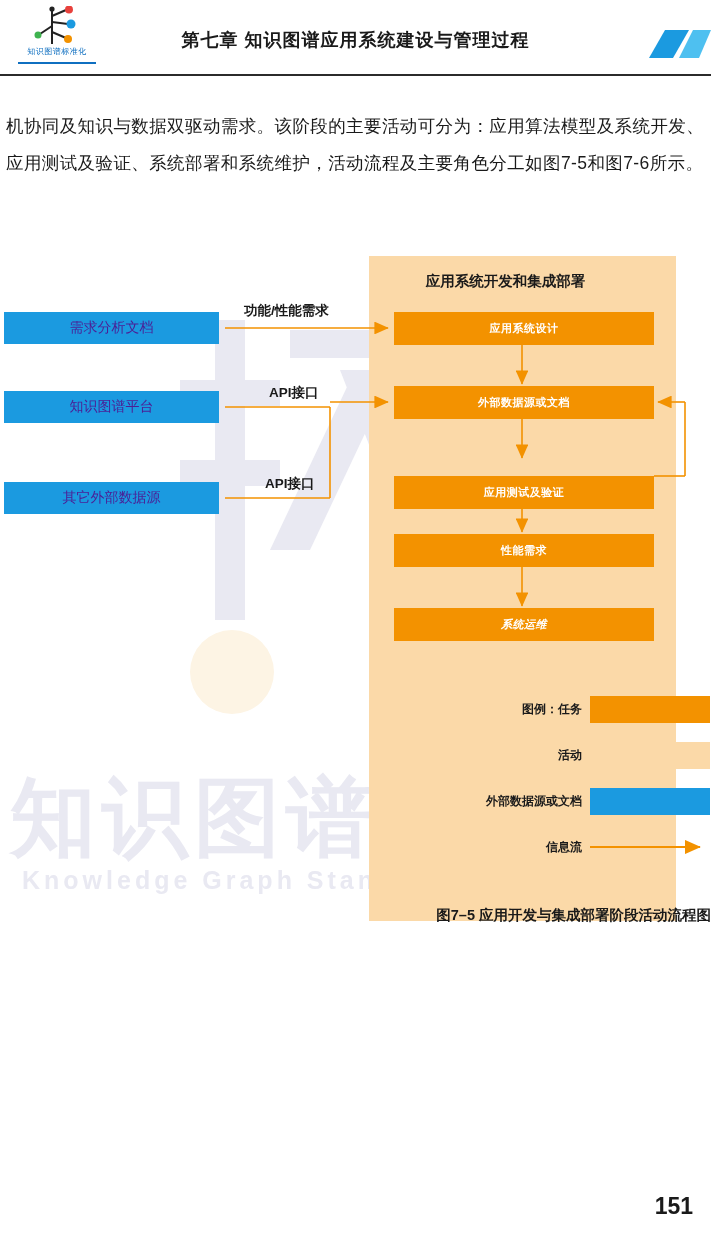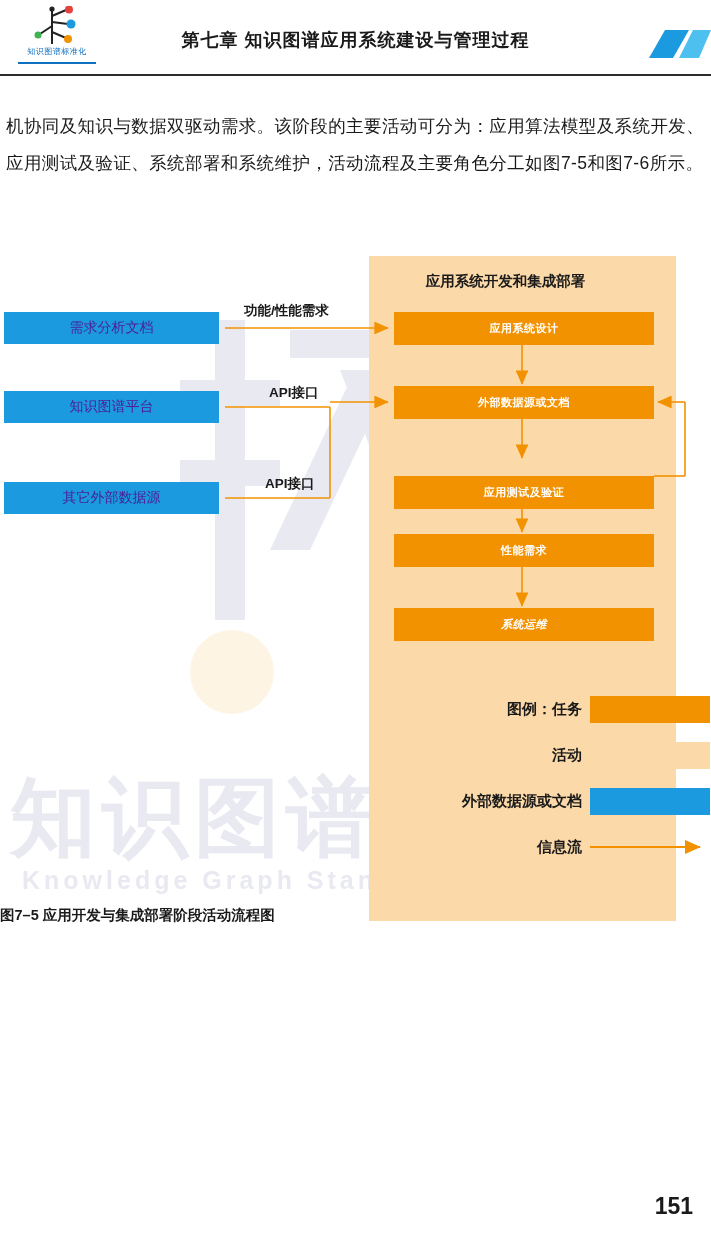--- a/index.html
+++ b/index.html
@@ -216,21 +216,21 @@
     z-index: 3;
   }
   .legend-row {
     display: flex;
     align-items: center;
     justify-content: flex-end;
     height: 30px;
     margin-bottom: 16px;
   }
   .legend-label {
-    font-size: 15px;
+    font-size: 12px;
     font-weight: bold;
     color: #1a1a1a;
     margin-right: 8px;
     white-space: nowrap;
     padding-left: 24px;
   }
   .legend-swatch {
     width: 120px;
     height: 27px;
   }
@@ -242,21 +242,21 @@
     height: 27px;
     position: relative;
   }
 
   
   .caption {
     position: absolute;
     left: 0;
     top: 906px;
     width: 711px;
-    text-align: left;
+    text-align: right;
     font-size: 14.5px;
     font-weight: bold;
     color: #1a1a1a;
     z-index: 3;
   }
 
   
   .page-number {
     position: absolute;
     right: 18px;

